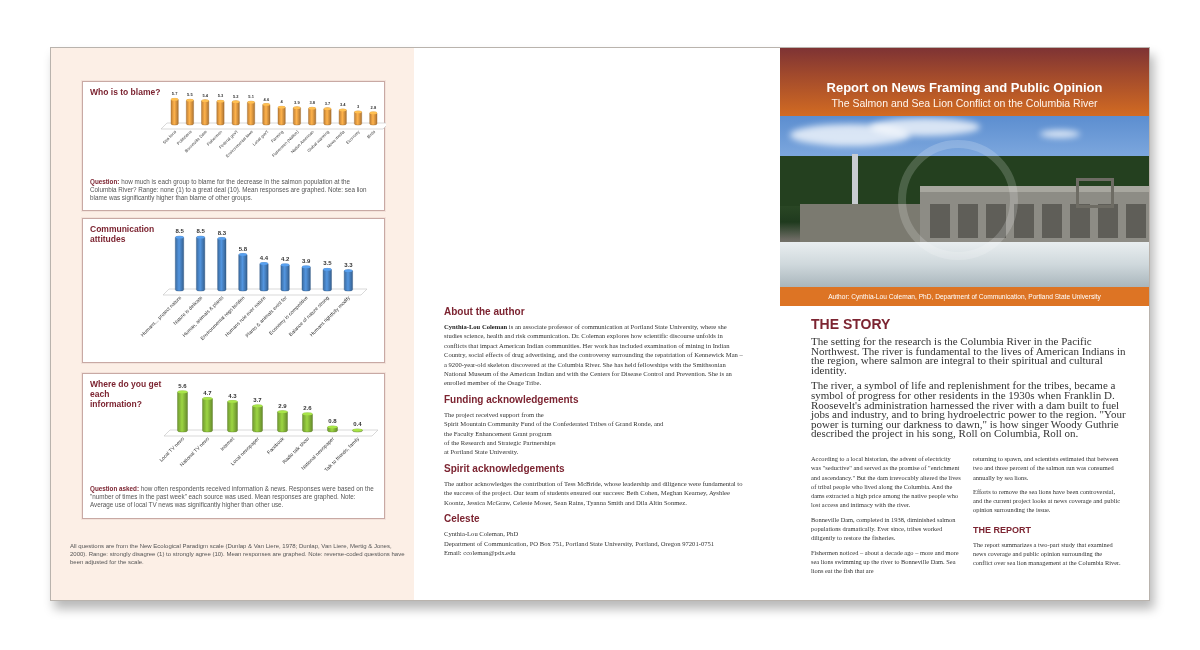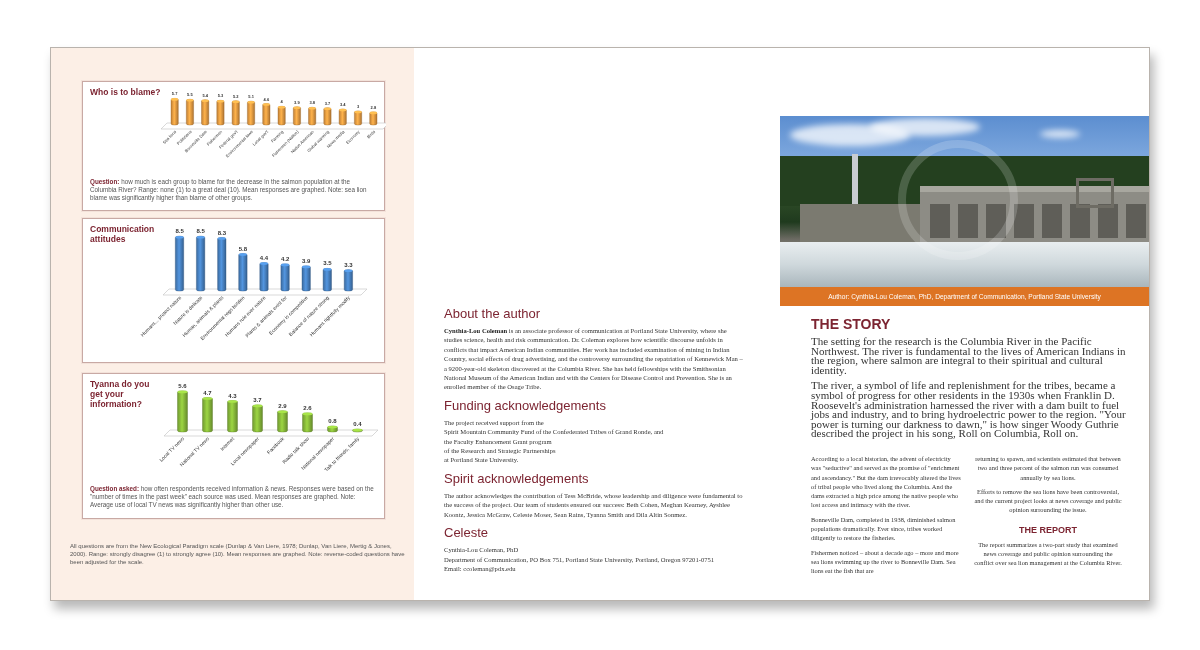--- a/index.html
+++ b/index.html
@@ -47,21 +47,21 @@
     #panel3 { top: 325px; height: 146px; }
 
     .footnote {
       position: absolute; left: 19px; top: 494px; width: 335px;
       font-size: 6px; line-height: 8px; color: #555;
     }
 
     
     .mid-text { position: absolute; left: 30px; top: 258px; width: 300px; }
     .mid-h {
-      font-size: 13px; font-weight: normal; color: #7c2431;
+      font-size: 10px; font-weight: bold; color: #7c2431;
       margin-bottom: 5px; margin-top: 6px;
     }
     .mid-h:first-child { margin-top: 0; }
     .mid-p {
       font-family: "Liberation Serif", serif; font-size: 6.6px; line-height: 9.4px; color: #333;
     }
     .mid-p b { color: #222; }
 
     
     .banner {
@@ -102,21 +102,21 @@
     .rh {
       font-size: 14px; font-weight: bold; color: #7c2431; margin-bottom: 5px;
     }
     .rp {
       font-family: "Liberation Serif", serif; font-size: 11px; line-height: 9.6px; color: #333;
       margin-bottom: 6px;
     }
     .cols { position: absolute; left: 31px; top: 406px; width: 330px; }
     .col { position: absolute; top: 0; width: 150px; }
     .col1 { left: 0; }
-    .col2 { left: 162px; text-align: center; }
+    .col2 { left: 162px; }
     .cp {
       font-family: "Liberation Serif", serif; font-size: 6.4px; line-height: 9.3px; color: #333;
       margin-bottom: 5px;
     }
     .rh2 { font-size: 9px; font-weight: bold; color: #7c2431; margin: 10px 0 5px 0; }
   </style>
 </head>
 <body>
 
 <div class="booklet">
@@ -280,21 +280,21 @@
           <text x="226.5" y="65.0" text-anchor="end" font-size="5" fill="#333" font-family="Liberation Sans, sans-serif" transform="rotate(-45 226.5 65.0)">Radio talk show</text>
           <rect x="244.5" y="52.1" width="10.0" height="5.9" rx="4.2" ry="1.5" fill="url(#chart3-grad)" stroke="#5b7c27" stroke-width="0.4"></rect>
           <ellipse cx="249.5" cy="53.1" rx="5.0" ry="1.3" fill="#a8e548"></ellipse>
           <text x="249.5" y="49.1" text-anchor="middle" font-size="6" font-weight="bold" fill="#333" font-family="Liberation Sans, sans-serif">0.8</text>
           <text x="251.5" y="65.0" text-anchor="end" font-size="5" fill="#333" font-family="Liberation Sans, sans-serif" transform="rotate(-45 251.5 65.0)">National newspaper</text>
           <rect x="269.5" y="55.1" width="10.0" height="2.9" rx="4.2" ry="1.5" fill="url(#chart3-grad)" stroke="#5b7c27" stroke-width="0.4"></rect>
           <ellipse cx="274.5" cy="56.1" rx="5.0" ry="1.3" fill="#a8e548"></ellipse>
           <text x="274.5" y="52.1" text-anchor="middle" font-size="6" font-weight="bold" fill="#333" font-family="Liberation Sans, sans-serif">0.4</text>
           <text x="276.5" y="65.0" text-anchor="end" font-size="5" fill="#333" font-family="Liberation Sans, sans-serif" transform="rotate(-45 276.5 65.0)">Talk to friends, family</text>
         </svg>
-      <div class="panel-title">Tyanna do you get your information?</div>
+      <div class="panel-title">Where do you get each information?</div>
       <div class="panel-note" style="top:111px;"><b>Question asked:</b> <span>how often respondents received information &amp; news. Responses were based on the "number of times in the past week" each source was used. Mean responses are graphed. Note: Average use of local TV news was significantly higher than other use.</span></div>
     </div>
 
     <div class="footnote">All questions are from the New Ecological Paradigm scale (Dunlap &amp; Van Liere, 1978; Dunlap, Van Liere, Mertig &amp; Jones, 2000). Range: strongly disagree (1) to strongly agree (10). Mean responses are graphed. Note: reverse-coded questions have been adjusted for the scale.</div>
   </div>
 
   <div class="page-mid">
     <div class="mid-text">
       <div class="mid-h">About the author</div>
       <div class="mid-p"><b>Cynthia-Lou Coleman</b> <span>is an associate professor of communication at Portland State University, where she studies science, health and risk communication. Dr. Coleman explores how scientific discourse unfolds in conflicts that impact American Indian communities. Her work has included examination of mining in Indian Country, social effects of drug advertising, and the controversy surrounding the repatriation of Kennewick Man – a 9200-year-old skeleton discovered at the Columbia River. She has held fellowships with the Smithsonian National Museum of the American Indian and with the Centers for Disease Control and Prevention. She is an enrolled member of the Osage Tribe.</span></div>
@@ -314,20 +314,24 @@
       <div class="mid-h">Celeste</div>
       <div class="mid-p">
         <div>Cynthia-Lou Coleman, PhD</div>
         <div>Department of Communication, PO Box 751, Portland State University, Portland, Oregon 97201-0751</div>
         <div>Email: ccoleman@pdx.edu</div>
       </div>
     </div>
   </div>
 
   <div class="page-right">
+    <div class="banner">
+      <div class="banner-title">Report on News Framing and Public Opinion</div>
+      <div class="banner-sub">The Salmon and Sea Lion Conflict on the Columbia River</div>
+    </div>
 
     <div class="photo" title="Bonneville Dam spillway">
       <div class="cloud" style="left:10px;top:8px;width:120px;height:22px;"></div>
       <div class="cloud" style="left:90px;top:2px;width:110px;height:18px;"></div>
       <div class="cloud" style="left:260px;top:14px;width:40px;height:8px;"></div>
       <div class="trees"></div>
       <div class="tower"></div>
       <div class="building"></div>
       <div class="dam-top"></div>
       <div class="dam"></div>

